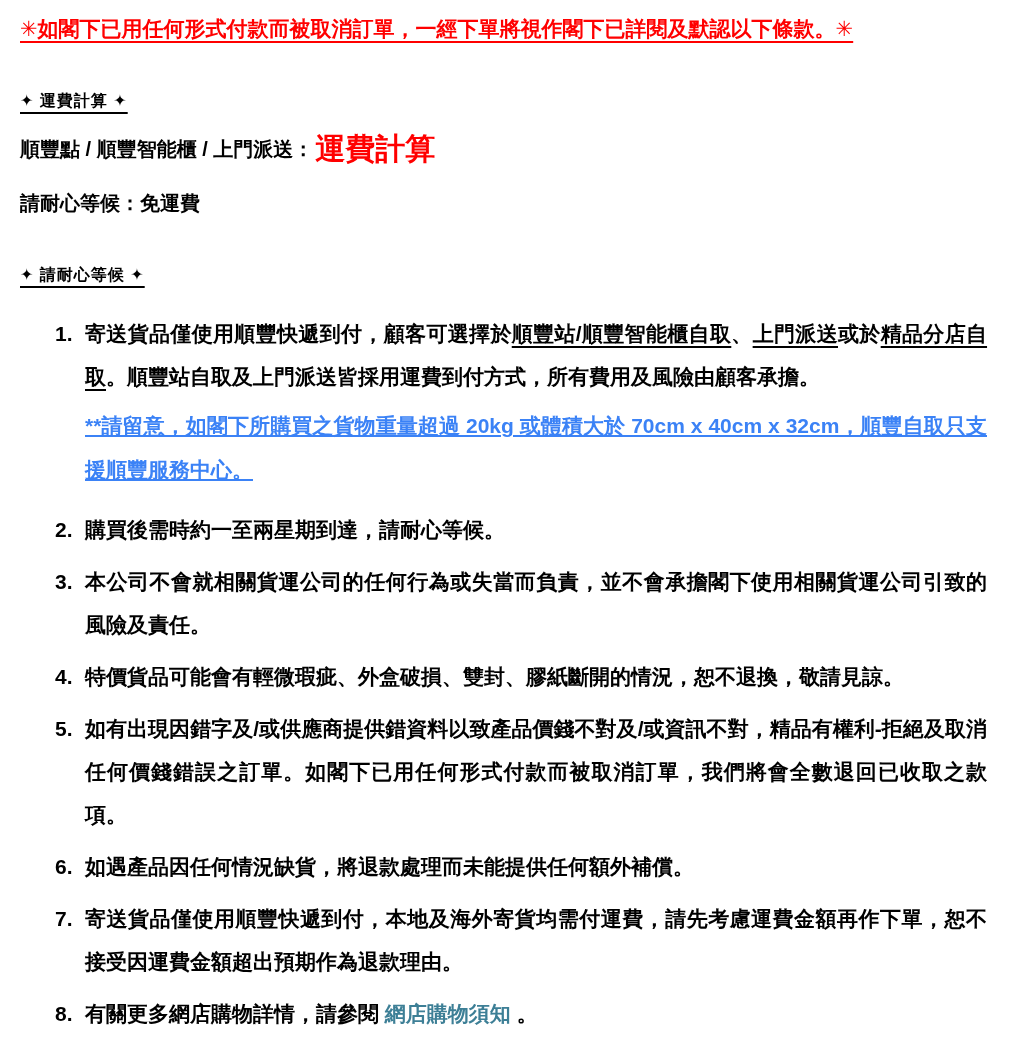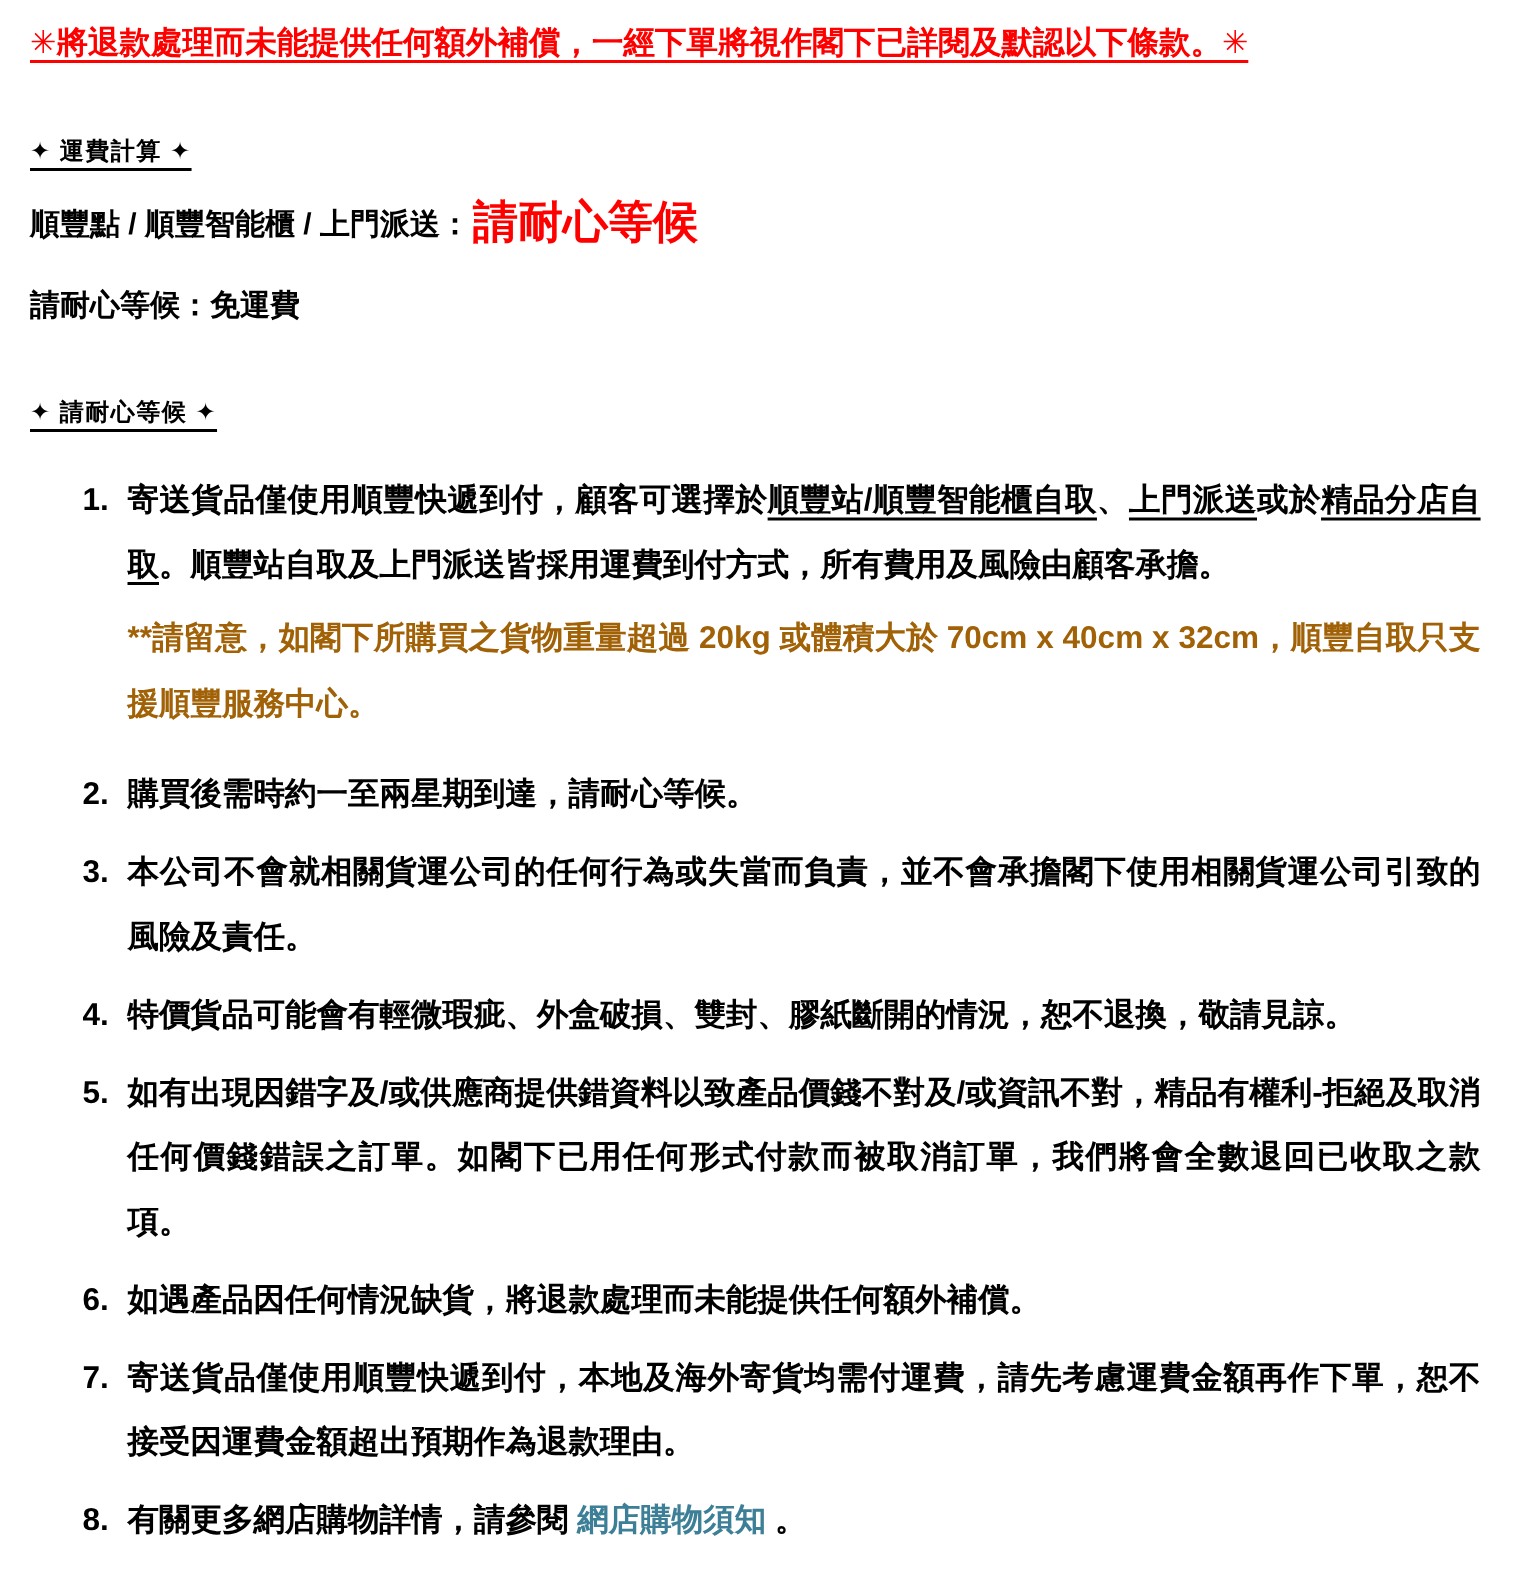--- a/index.html
+++ b/index.html
@@ -69,49 +69,50 @@
     width: 30px;
   }
   .term-body {
     flex: 1;
     max-width: 902px;
   }
   .term-text {
     text-align: justify;
   }
   .red-note {
-    color: #a16207;
+    color: #3b82f6;
     text-align: justify;
     margin: 6px 0 8px 0;
+    text-decoration: underline;
   }
   
   .u {
     text-decoration: underline;
     text-underline-offset: 5px;
     text-decoration-thickness: 2px;
   }
   .link {
     color: #3d7f96;
     text-underline-offset: 5px;
     text-decoration-thickness: 2px;
     cursor: pointer;
   }
 </style>
 </head>
 <body>
 
 <div class="page">
 
-  <div class="notice">✳將退款處理而未能提供任何額外補償，一經下單將視作閣下已詳閱及默認以下條款。✳</div>
+  <div class="notice">✳如閣下已用任何形式付款而被取消訂單，一經下單將視作閣下已詳閱及默認以下條款。✳</div>
 
   <div class="section-title">✦ 運費計算 ✦</div>
 
   <div class="ship-line">
     <span>順豐點 / 順豐智能櫃 / 上門派送：</span>
-    <span class="big-red">請耐心等候</span>
+    <span class="big-red">運費計算</span>
   </div>
 
   <div class="ship-line2">請耐心等候：免運費</div>
 
   <div class="section-title">✦ 請耐心等候 ✦</div>
 
   <div class="terms">
 
     <div class="term-item">
       <span class="term-number">1.</span>

